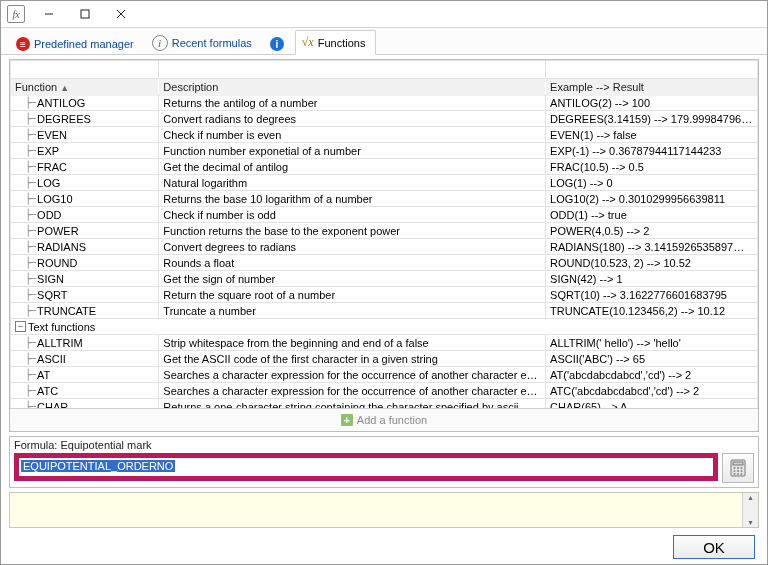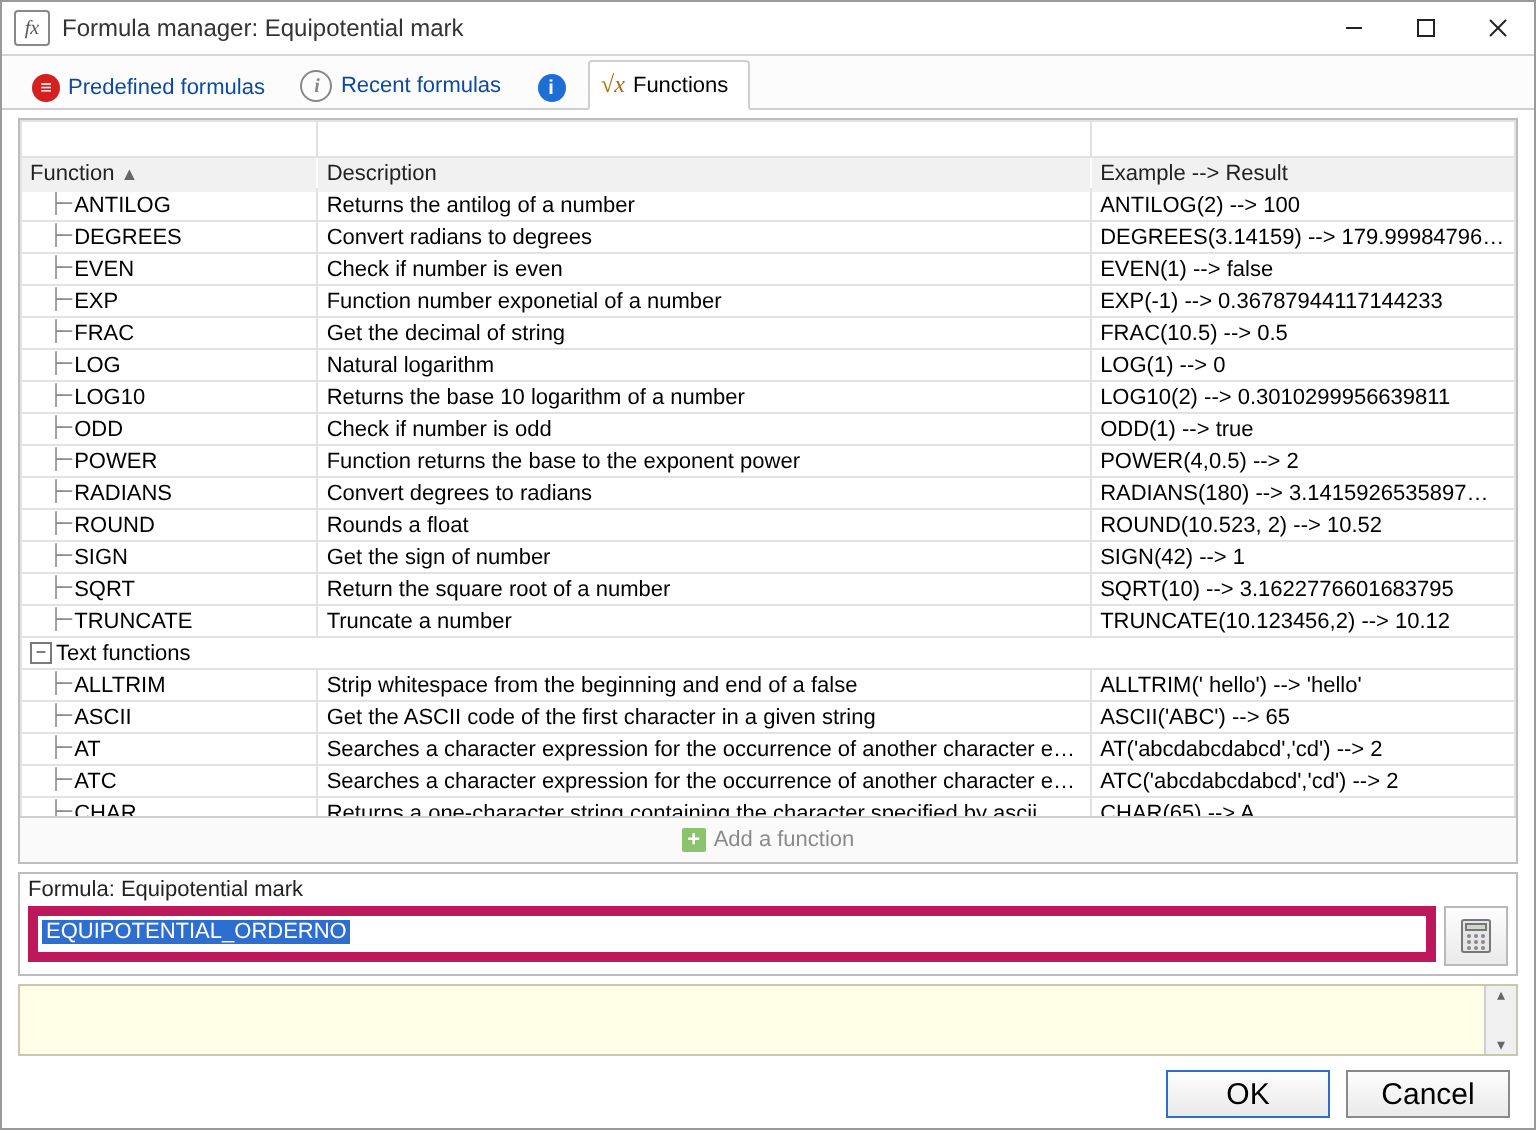--- a/index.html
+++ b/index.html
@@ -49,21 +49,20 @@
   .grid::-webkit-scrollbar-track{background:#f0f0f0;}
   .grid::-webkit-scrollbar-thumb{background:#c6c6c6;border:1px solid #a9a9a9;}
 </style>
 </head>
 <body>
 
 <div class="window">
 
   <div class="titlebar">
     <span class="icon-fx">fx</span>
-    <span class="title">Formula manager: Equipotential mark</span>
     <div class="winbtns">
       <div class="winbtn">
           <svg>
             <line x1="1" y1="5" x2="9" y2="5"></line>
           </svg>
         </div>
       <div class="winbtn">
           <svg>
             <rect x="1" y="1" width="8" height="8"></rect>
           </svg>
@@ -73,21 +72,21 @@
             <line x1="1" y1="1" x2="9" y2="9"></line>
             <line x1="9" y1="1" x2="1" y2="9"></line>
           </svg>
         </div>
     </div>
   </div>
 
   <div class="tabs">
     <div class="tab">
         <span class="badge red">≡</span>
-        <span>Predefined formulas</span>
+        <span>Predefined manager</span>
       </div>
     <div class="tab">
         <span class="badge grey">i</span>
         <span>Recent formulas</span>
       </div>
     <div class="tab">
         <span class="badge blue">i</span>
       </div>
     <div class="tab active">
         <span class="sqrtx">√x</span>
@@ -159,21 +158,21 @@
               <td>Function number exponetial of a number</td>
               <td>EXP(-1) --&gt; 0.36787944117144233</td>
             </tr>
             <tr>
               <td>
                 <span class="tree">
                   <span class="branch">&nbsp;&nbsp;├─</span> 
                   <span>FRAC</span>
                 </span>
               </td>
-              <td>Get the decimal of string</td>
+              <td>Get the decimal of antilog</td>
               <td>FRAC(10.5) --&gt; 0.5</td>
             </tr>
             <tr>
               <td>
                 <span class="tree">
                   <span class="branch">&nbsp;&nbsp;├─</span> 
                   <span>LOG</span>
                 </span>
               </td>
               <td>Natural logarithm</td>
@@ -354,18 +353,15 @@
     <div class="scroll-v">
         <span>▴</span>
         <span>▾</span>
       </div>
   </div>
 
   <div class="footer">
     <div class="btn primary">
         <span>OK</span>
       </div>
-    <div class="btn">
-        <span>Cancel</span>
-      </div>
   </div>
 
 </div>
 
 </body></html>

